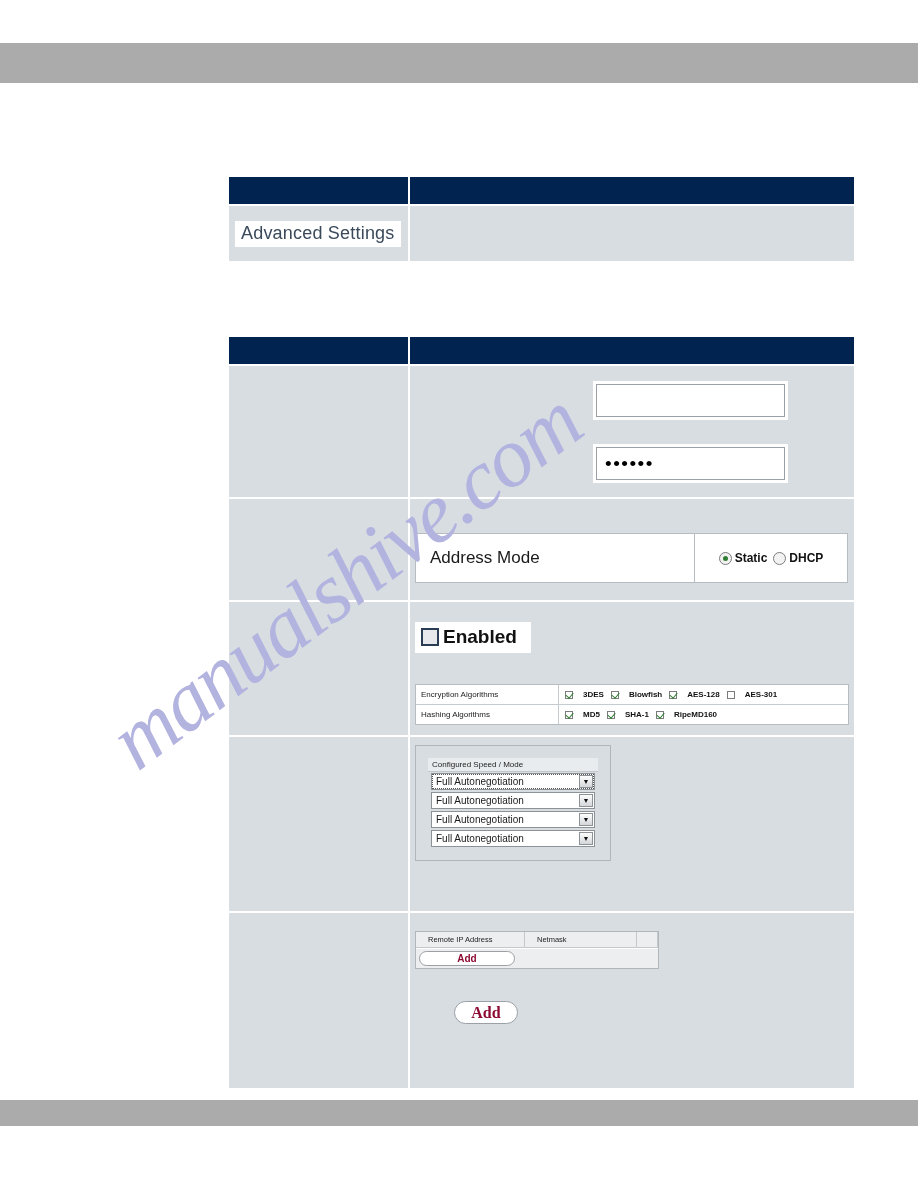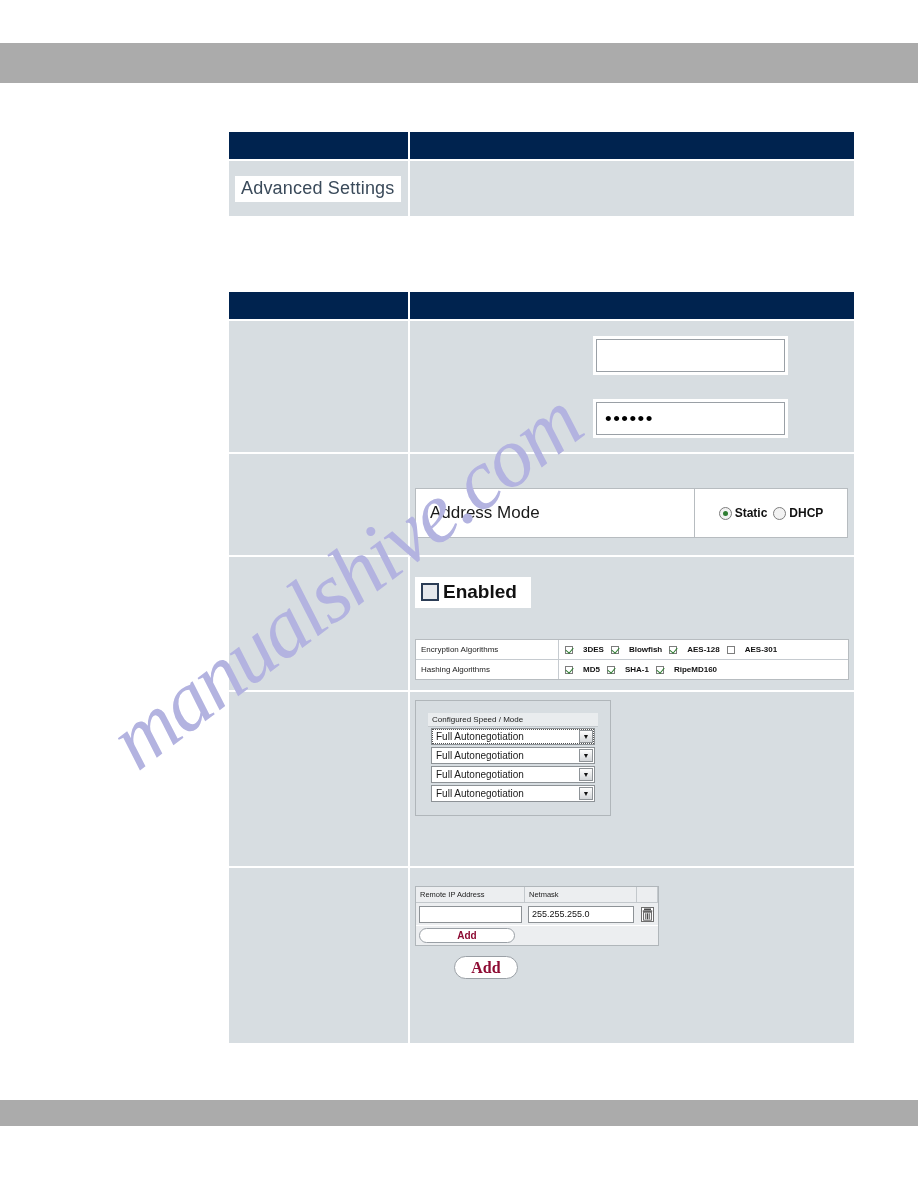--- a/index.html
+++ b/index.html
@@ -49,20 +49,21 @@
     transform-origin: 0 50%;
     letter-spacing: -2px;
   }
 
   
   .ptable {
     position: absolute;
     left: 229px;
     width: 625px;
     z-index: 2;
+    margin-top: 45px;
   }
   .ptable .thead {
     display: flex;
     height: 27px;
   }
   .ptable .thead .th-left {
     width: 179px;
     background: #00234f;
   }
   .ptable .thead .th-gap {
@@ -347,21 +348,21 @@
   #remote-block .rhead {
     display: flex;
     height: 15px;
     border-bottom: 1px solid #c3c8cc;
   }
   #remote-block .rhead .rh {
     font-size: 7.5px;
     color: #222222;
     display: flex;
     align-items: center;
-    padding-left: 4px;
+    padding-left: 12px;
     border-right: 1px solid #c3c8cc;
     box-sizing: border-box;
   }
   #remote-block .rh-ip { width: 109px; }
   #remote-block .rh-mask { width: 112px; }
   #remote-block .rh-act { flex: 1; border-right: none; }
   #remote-block .rrow {
     display: flex;
     align-items: center;
     height: 22px;
@@ -582,45 +583,20 @@
     <div class="cell-left"></div>
     <div class="cell-div"></div>
     <div class="cell-right">
 
       <div id="remote-block">
         <div class="rhead">
           <div class="rh rh-ip">Remote IP Address</div>
           <div class="rh rh-mask">Netmask</div>
           <div class="rh rh-act"></div>
         </div>
-        <div class="rrow">
-          <div class="rcell rc-ip">
-            <div class="ripinput">
-              <span></span>
-            </div>
-          </div>
-          <div class="rcell rc-mask">
-            <div class="ripinput">
-              <span>255.255.255.0</span>
-            </div>
-          </div>
-          <div class="rcell rc-act">
-            <span class="trash" id="row-trash-icon">
-              <svg viewBox="0 0 13 15" width="13" height="15" aria-hidden="true">
-                <rect x="0.5" y="0.5" width="12" height="14" fill="#ffffff" stroke="#6e6e6e"></rect>
-                <rect x="3" y="1.5" width="7" height="1.6" fill="#4a4a4a"></rect>
-                <rect x="1.8" y="3.4" width="9.4" height="1.4" fill="#4a4a4a"></rect>
-                <rect x="2.6" y="5.2" width="7.8" height="8" fill="#f2f2f2" stroke="#4a4a4a" stroke-width="0.8"></rect>
-                <rect x="4.3" y="6.3" width="1" height="6" fill="#4a4a4a"></rect>
-                <rect x="6.0" y="6.3" width="1" height="6" fill="#4a4a4a"></rect>
-                <rect x="7.7" y="6.3" width="1" height="6" fill="#4a4a4a"></rect>
-              </svg>
-            </span>
-          </div>
-        </div>
         <div class="rfoot">
           <div class="addbtn" id="add-row-button">Add</div>
         </div>
       </div>
 
       <div class="addbtn" id="add-block-button">Add</div>
 
     </div>
   </div>
 </div>

